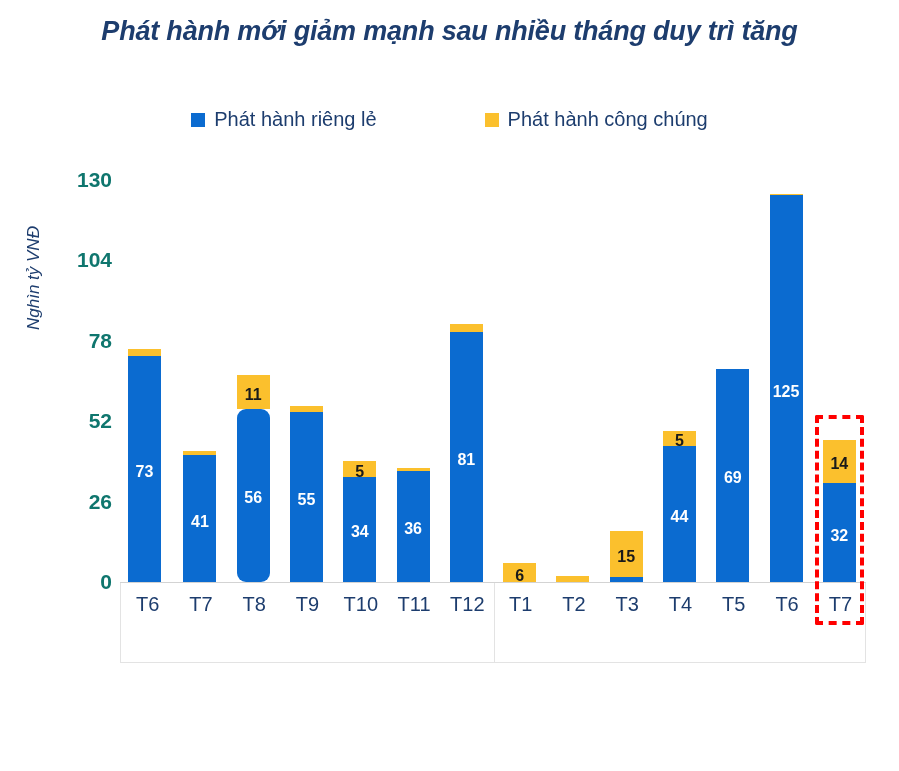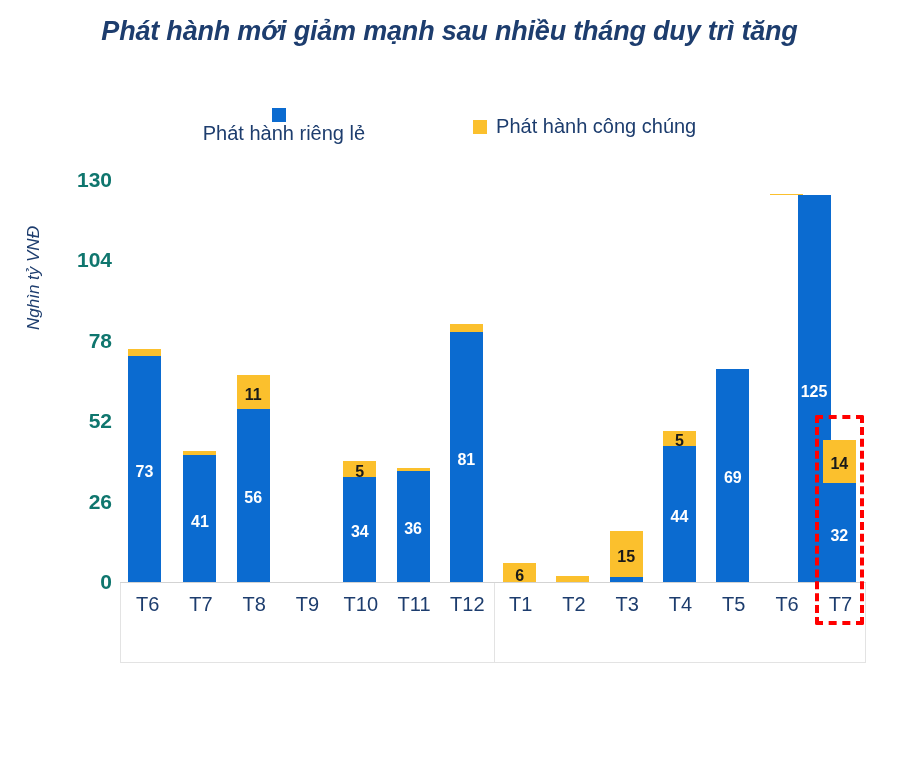--- a/index.html
+++ b/index.html
@@ -21,21 +21,21 @@
     letter-spacing:-0.2px;
     white-space:nowrap;
   }
 
   
   .legend{
     position:absolute;top:108px;left:0;width:899px;
     display:flex;justify-content:center;align-items:center;
   }
   .legend-item{display:flex;align-items:center;}
-  .legend-item.first{margin-right:108px;flex-direction:column;}
+  .legend-item.first{margin-right:108px;}
   .legend-swatch{width:14px;height:14px;display:inline-block;margin-right:9px;}
   .legend-swatch.blue{background:#0b6bd0;}
   .legend-swatch.yellow{background:#fbc02d;}
   .legend-label{font-size:20px;color:#1d3d6e;font-weight:normal;white-space:nowrap;}
 
   
   .plot{
     position:absolute;
     left:120px;top:180px;
     width:746px;height:402px;
@@ -147,26 +147,32 @@
           </div>
           <div class="seg yellow" style="bottom: 225.738px; height: 7.73077px;"></div>
         </div>
         <div class="bar-group" style="left: 63.4286px; width: 33px; height: 131.423px;">
           <div class="seg blue" style="bottom: 0px; height: 126.785px;">
             <div class="seg-label on-blue" style="bottom: 51.3923px; margin-top: 39px;">41</div>
           </div>
           <div class="seg yellow" style="bottom: 126.785px; height: 4.63846px;"></div>
         </div>
         <div class="bar-group" style="left: 116.714px; width: 33px; height: 207.185px;">
-          <div class="seg blue" style="bottom: 0px; height: 173.169px;">
+          <div class="seg blue" style="bottom: 0px; height: 173.169px; border-radius: 9px;">
             <div class="seg-label on-blue" style="bottom: 74.5846px;">56</div>
           </div>
           <div class="seg yellow" style="bottom: 173.169px; height: 34.0154px;">
             <div class="seg-label on-yellow" style="bottom: 5.00769px;">11</div>
           </div>
+        </div>
+        <div class="bar-group" style="left: 170px; width: 33px; height: 176.262px;">
+          <div class="seg blue" style="bottom: 0px; height: 170.077px;">
+            <div class="seg-label on-blue" style="bottom: 73.0385px;">55</div>
+          </div>
+          <div class="seg yellow" style="bottom: 170.077px; height: 6.18462px;"></div>
         </div>
         <div class="bar-group" style="left: 223.286px; width: 33px; height: 120.6px;">
           <div class="seg blue" style="bottom: 0px; height: 105.138px;">
             <div class="seg-label on-blue" style="bottom: 40.5692px;">34</div>
           </div>
           <div class="seg yellow" style="bottom: 105.138px; height: 15.4615px;">
             <div class="seg-label on-yellow" style="bottom: -4.26923px;">5</div>
           </div>
         </div>
         <div class="bar-group" style="left: 276.571px; width: 33px; height: 113.797px;">
@@ -202,21 +208,21 @@
           <div class="seg yellow" style="bottom: 136.062px; height: 15.4615px;">
             <div class="seg-label on-yellow" style="bottom: -4.26923px;">5</div>
           </div>
         </div>
         <div class="bar-group" style="left: 596.286px; width: 33px; height: 213.369px;">
           <div class="seg blue" style="bottom: 0px; height: 213.369px;">
             <div class="seg-label on-blue" style="bottom: 94.6846px;">69</div>
           </div>
         </div>
         <div class="bar-group" style="left: 649.571px; width: 33px; height: 388.085px;">
-          <div class="seg blue" style="bottom: 0px; height: 386.538px; margin-left: 28px;">
+          <div class="seg blue" style="bottom: 0px; height: 386.538px;">
             <div class="seg-label on-blue" style="bottom: 181.269px;">125</div>
           </div>
           <div class="seg yellow" style="bottom: 386.538px; height: 1.54615px;"></div>
         </div>
         <div class="bar-group" style="left: 702.857px; width: 33px; height: 142.246px;">
           <div class="seg blue" style="bottom: 0px; height: 98.9538px;">
             <div class="seg-label on-blue" style="bottom: 37.4769px;">32</div>
           </div>
           <div class="seg yellow" style="bottom: 98.9538px; height: 43.2923px;">
             <div class="seg-label on-yellow" style="bottom: 9.64615px;">14</div>

